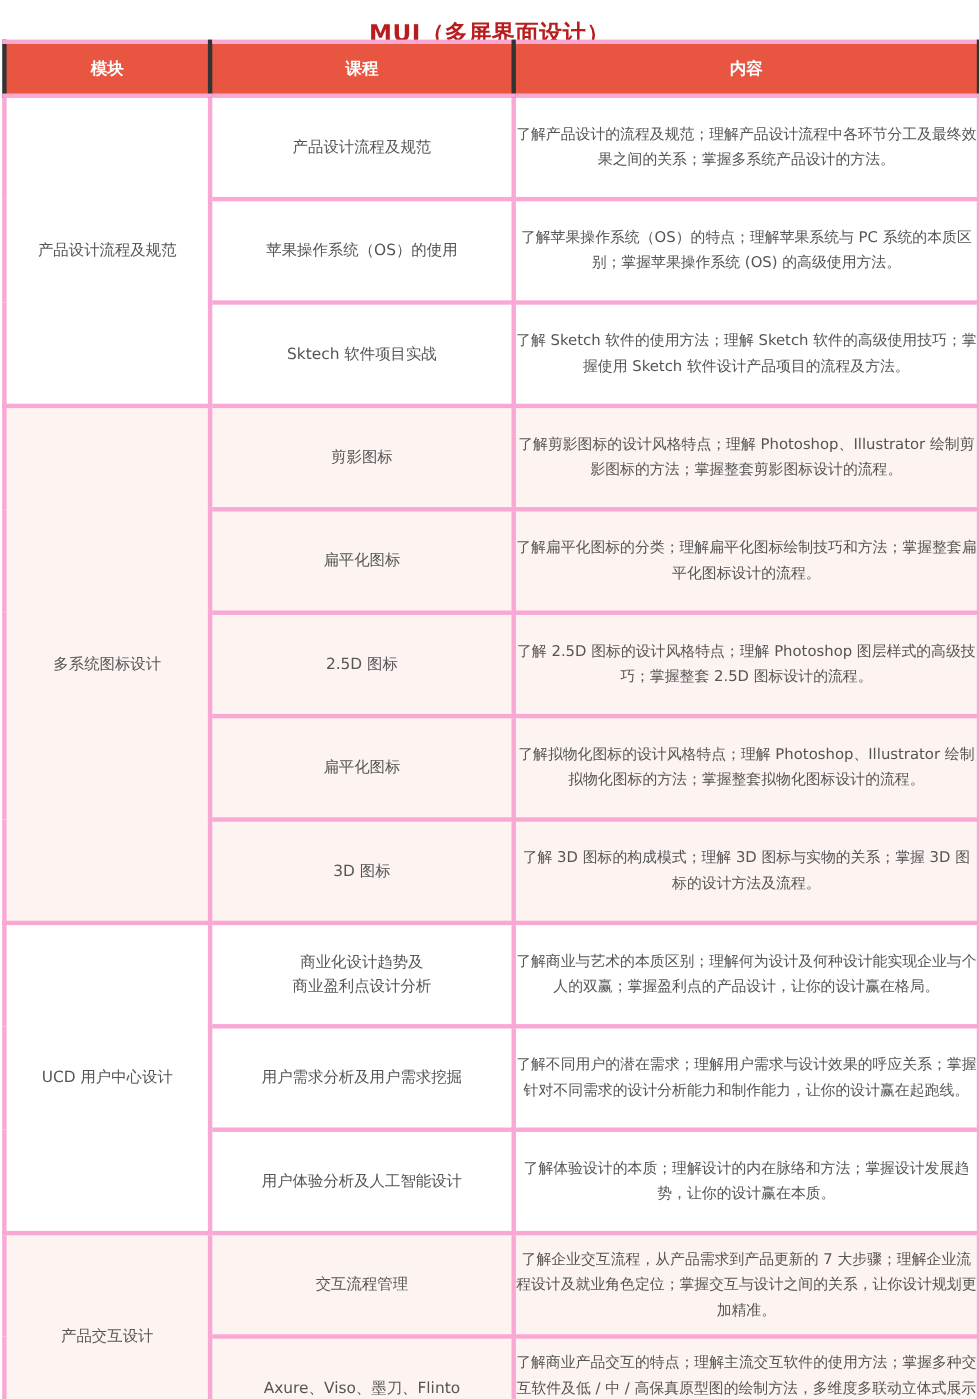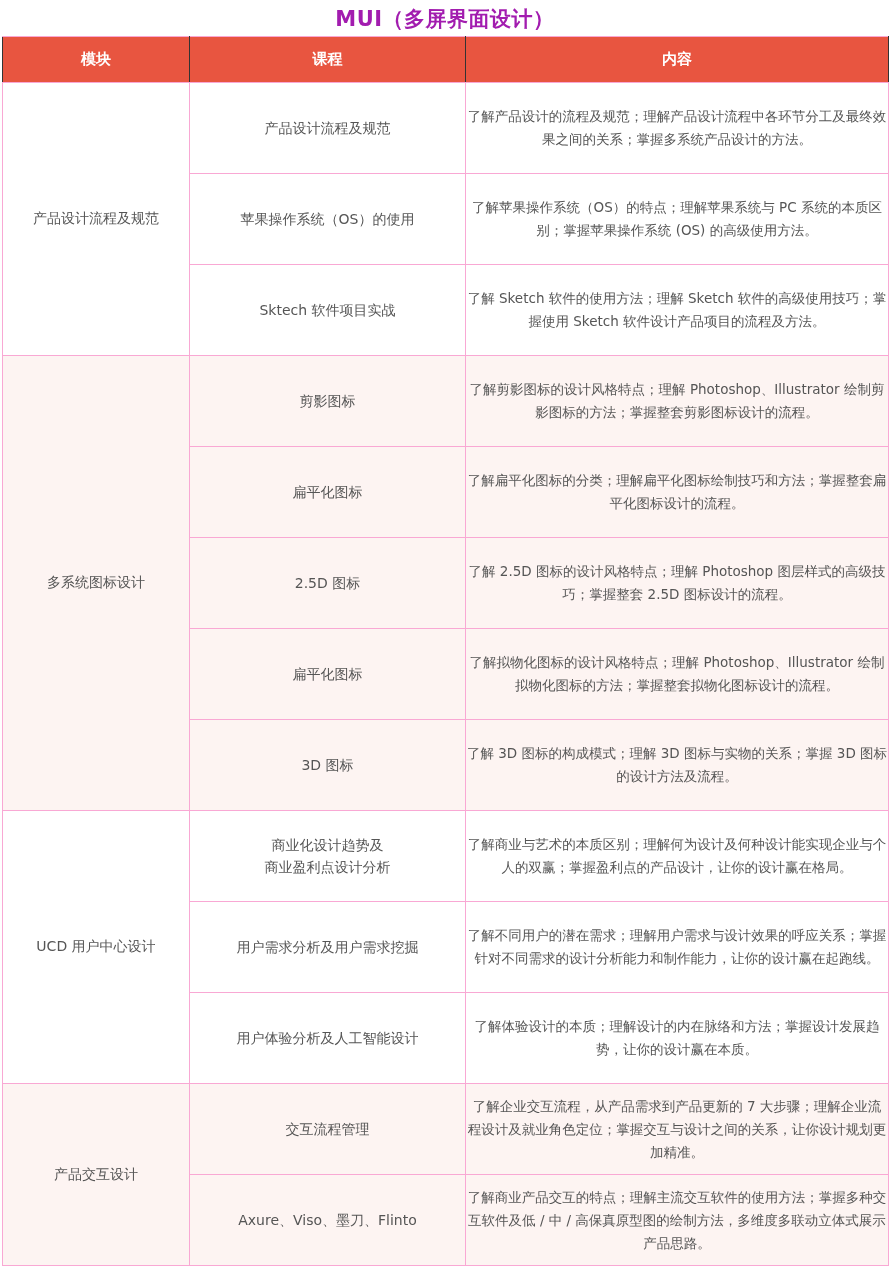--- a/index.html
+++ b/index.html
@@ -11,40 +11,40 @@
       width: 890px;
       height: 1272px;
       position: relative;
       font-family: "DejaVu Sans", "Liberation Sans", sans-serif;
       color: #555555;
       overflow: hidden;
     }
     .page-title {
       position: absolute;
       left: 0;
-      top: 4px;
+      top: 15px;
       width: 890px;
       height: 30px;
       text-align: center;
       font-size: 21px;
       font-weight: bold;
-      color: #a21caf;
+      color: #b91c1c;
       line-height: 30px;
       letter-spacing: 0.5px;
     }
     table.curriculum {
       position: absolute;
       left: 2px;
       top: 36px;
       width: 886px;
       border-collapse: collapse;
       table-layout: fixed;
     }
     table.curriculum th, table.curriculum td {
-      border: 1px solid #f9a8d4;
+      border: 4px solid #f9a8d4;
       padding: 0;
     }
     table.curriculum th {
       background: #e85540;
       color: #ffffff;
       font-size: 15px;
       font-weight: bold;
       height: 45px;
       text-align: center;
       vertical-align: middle;

